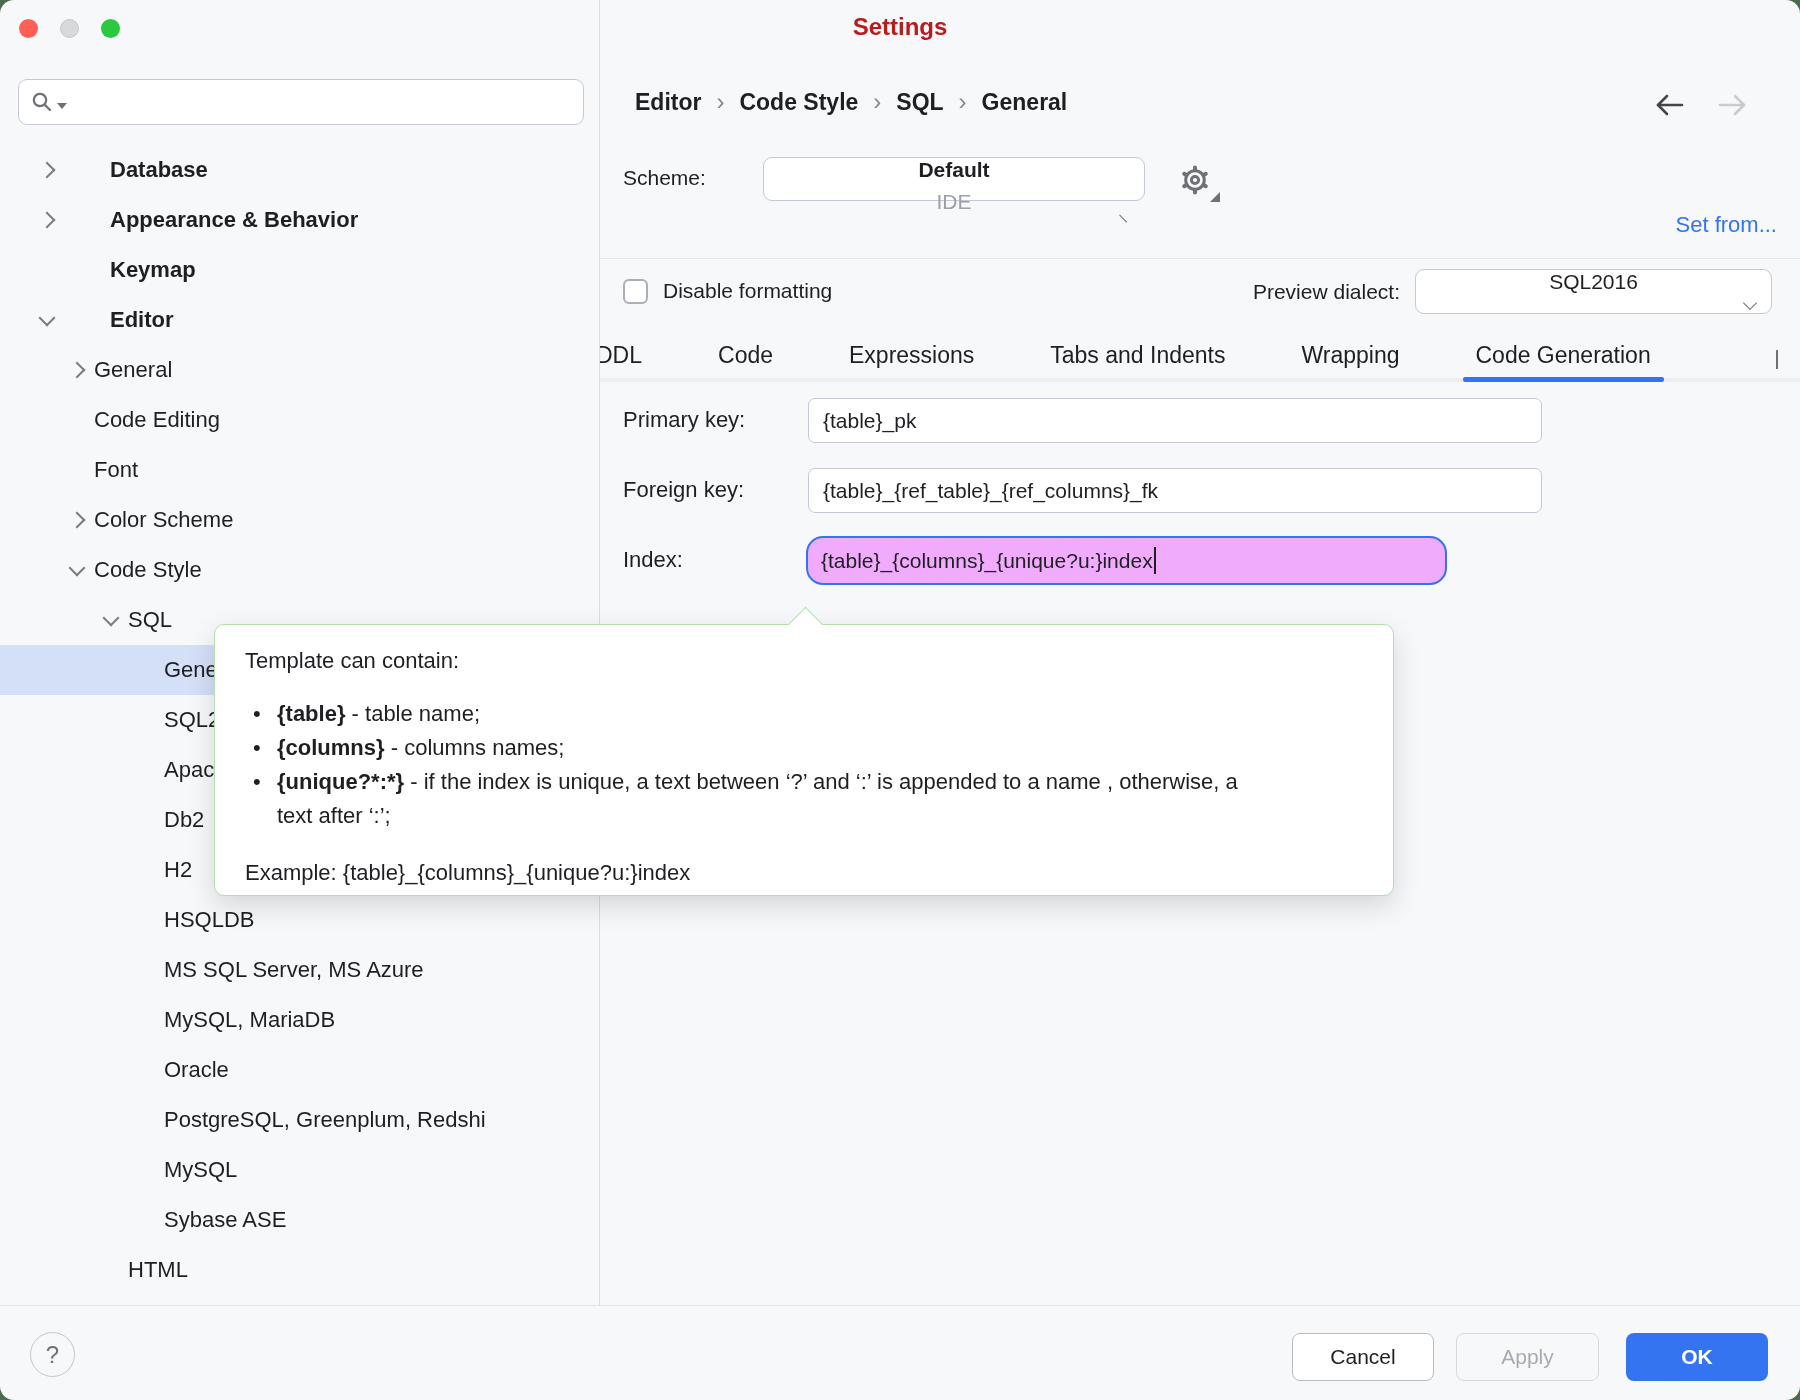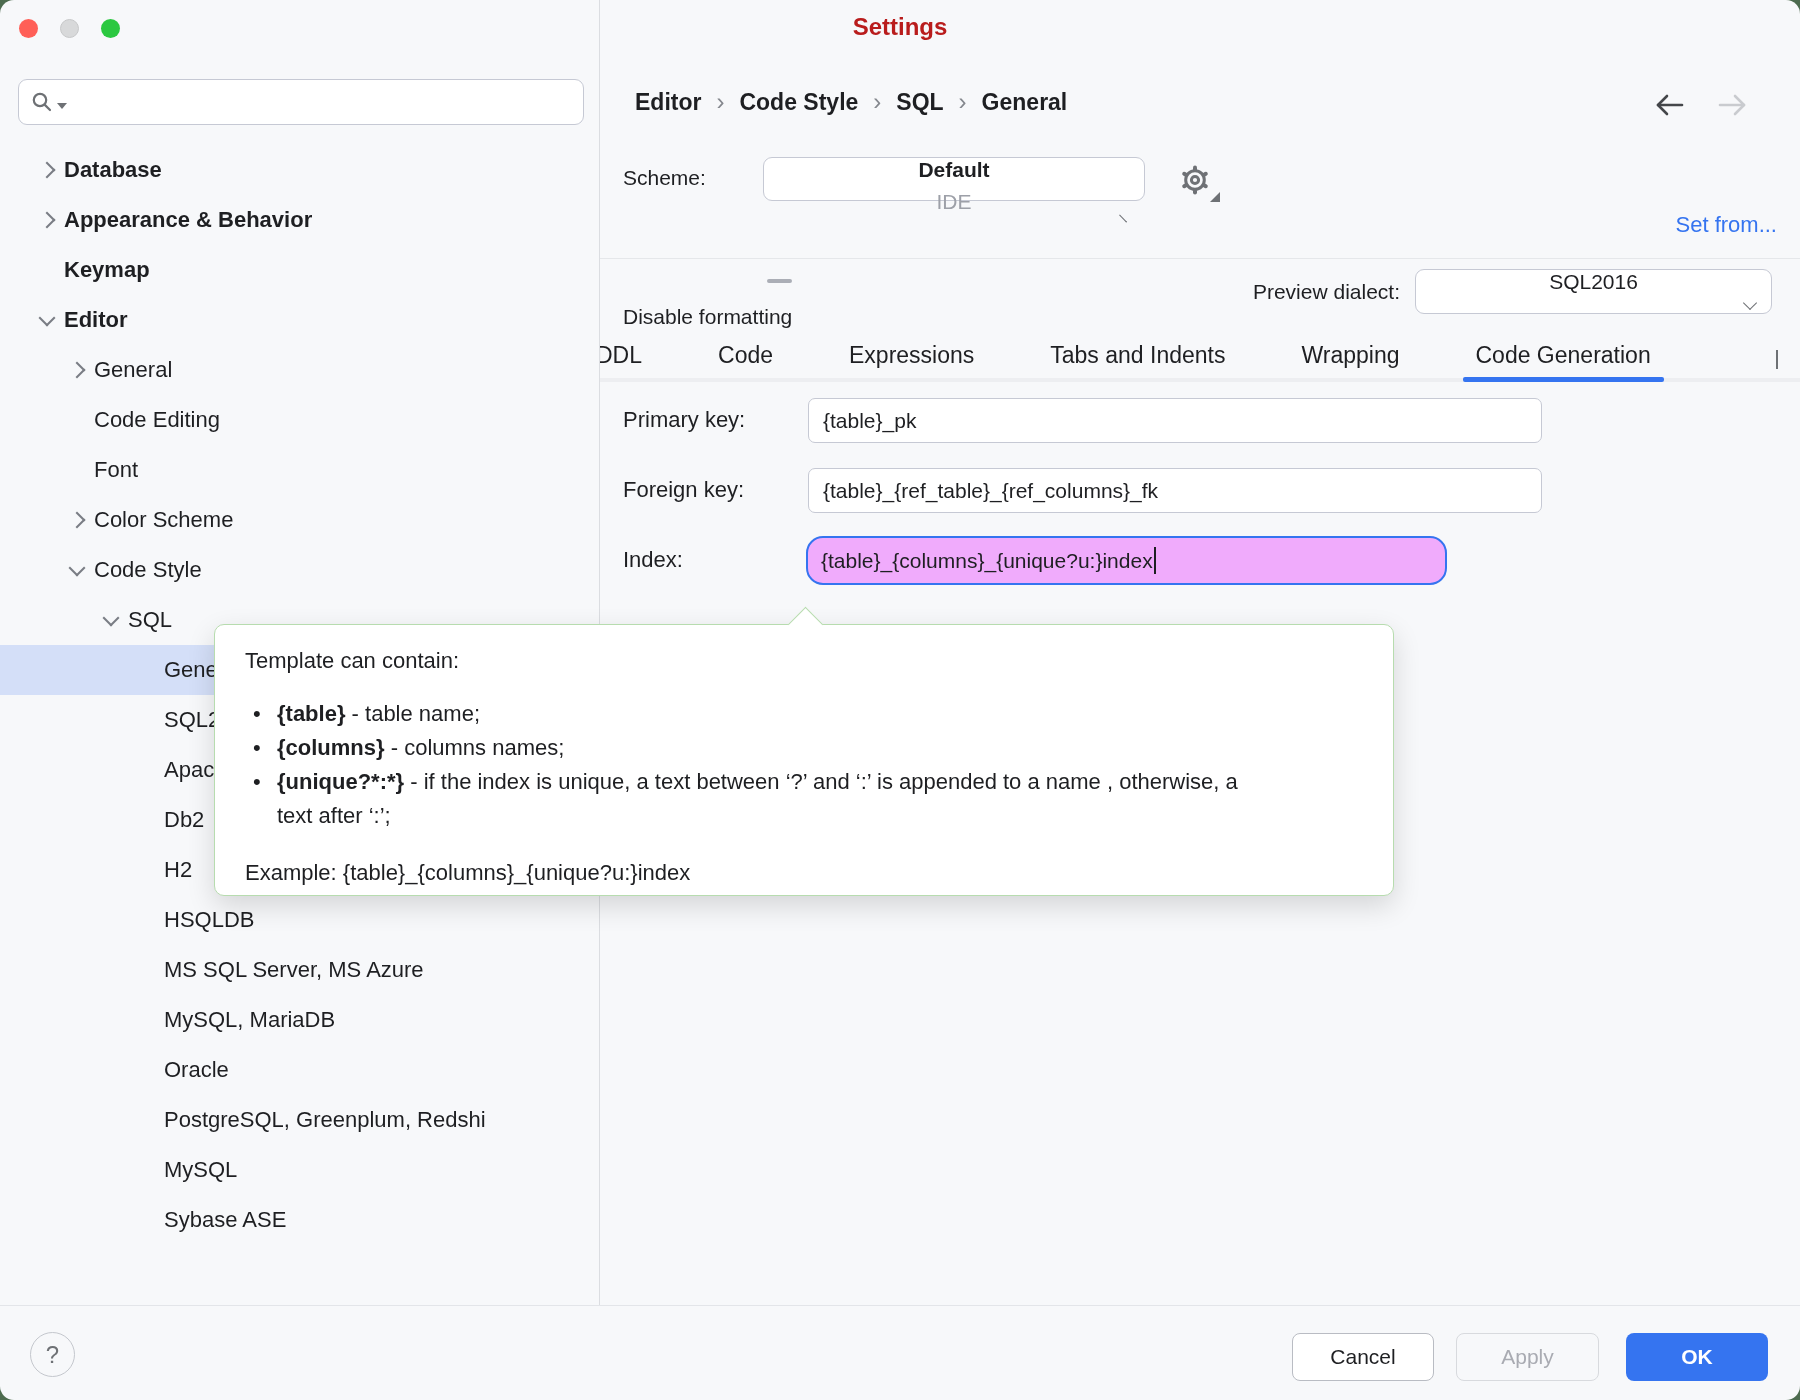--- a/index.html
+++ b/index.html
@@ -26,41 +26,41 @@
   .tri-down{width:0;height:0;border-left:5px solid transparent;border-right:5px solid transparent;
             border-top:6px solid #6E7175;margin-top:8px;}
   .tree{position:absolute;top:145px;left:0;right:1px;}
   .row{display:flex;align-items:center;height:50px;font-size:22px;white-space:nowrap;overflow:hidden;}
   .row.bold{font-weight:700;}
   .row.sel{background:#D4DFF8;}
   .chevbox{width:34px;min-width:34px;display:flex;justify-content:center;align-items:center;}
   .chev{width:10px;height:10px;border-right:2px solid #7A7D84;border-bottom:2px solid #7A7D84;}
   .chev.right{transform:rotate(-45deg);}
   .chev.down{transform:rotate(45deg);margin-top:-4px;}
-  .p0{padding-left:30px;} .p1{padding-left:60px;} .p2{padding-left:94px;} .p3{padding-left:164px;}
+  .p0{padding-left:30px;gap:46px;} .p1{padding-left:60px;} .p2{padding-left:94px;} .p3{padding-left:164px;}
 
   
   .breadcrumb{position:absolute;top:88px;left:635px;display:flex;gap:15px;align-items:center;
               font-size:23px;font-weight:700;}
   .crumb-sep{font-weight:400;color:#85888E;font-size:24px;}
   .nav-arrows{position:absolute;top:90px;left:1652px;display:flex;gap:26px;}
   .scheme-label{position:absolute;top:166px;left:623px;font-size:21px;}
   .combo{background:#fff;border:1px solid #C6C9D4;border-radius:9px;box-sizing:border-box;
          display:flex;align-items:center;padding:0 16px;font-size:21px;gap:8px;flex-direction:column;}
   .combo .chev{width:9px;height:9px;border-width:1.8px;border-color:#6E7175;margin-left:auto;transform:rotate(45deg);margin-top:-4px;}
   .scheme-combo{position:absolute;top:157px;left:763px;width:382px;height:44px;}
   .muted{color:#9DA0A8;}
   .gear-wrap{position:absolute;top:160px;left:1176px;width:48px;height:44px;}
   .gear-tri{position:absolute;right:4px;bottom:2px;width:0;height:0;
             border-left:10px solid transparent;border-bottom:10px solid #6E7175;}
   .set-from{position:absolute;top:212px;right:23px;font-size:22px;color:#3574F0;cursor:pointer;}
   .hdiv{position:absolute;left:600px;right:0;height:1px;background:#E5E7EA;}
 
   
-  .disable-row{position:absolute;top:279px;left:623px;display:flex;align-items:flex-end;gap:22px;height:28px;flex-direction:column;}
+  .disable-row{position:absolute;top:279px;left:623px;display:flex;align-items:flex-start;gap:15px;height:28px;}
   .checkbox{width:25px;height:25px;background:#fff;border:2px solid #ABAEB6;border-radius:6px;box-sizing:border-box;}
   .lbl{font-size:21px;}
   .dialect-row{position:absolute;top:269px;right:28px;display:flex;align-items:center;gap:15px;}
   .dialect-combo{width:357px;height:45px;}
 
   
   .tabs{position:absolute;top:332px;left:600px;right:0;height:50px;overflow:hidden;}
   .tabs::after{content:"";position:absolute;left:0;right:0;bottom:0;height:4px;background:#EDEEF1;}
   .tabs-inner{display:flex;gap:50px;margin-left:-17px;height:100%;}
   .tab{position:relative;font-size:23px;line-height:46px;padding:0 13px;cursor:pointer;z-index:2;}
@@ -207,20 +207,24 @@
           <span>Oracle</span>
         </div>
       <div class="row p3">
           <span>PostgreSQL, Greenplum, Redshi</span>
         </div>
       <div class="row p3">
           <span>MySQL</span>
         </div>
       <div class="row p3">
           <span>Sybase ASE</span>
+        </div>
+      <div class="row p2">
+          <span class="chevbox"></span>
+          <span>HTML</span>
         </div>
     </div>
   </div>
 
   <div class="breadcrumb">
     <span>Editor</span>
     <span class="crumb-sep">›</span>
     <span>Code Style</span>
     <span class="crumb-sep">›</span>
     <span>SQL</span>

